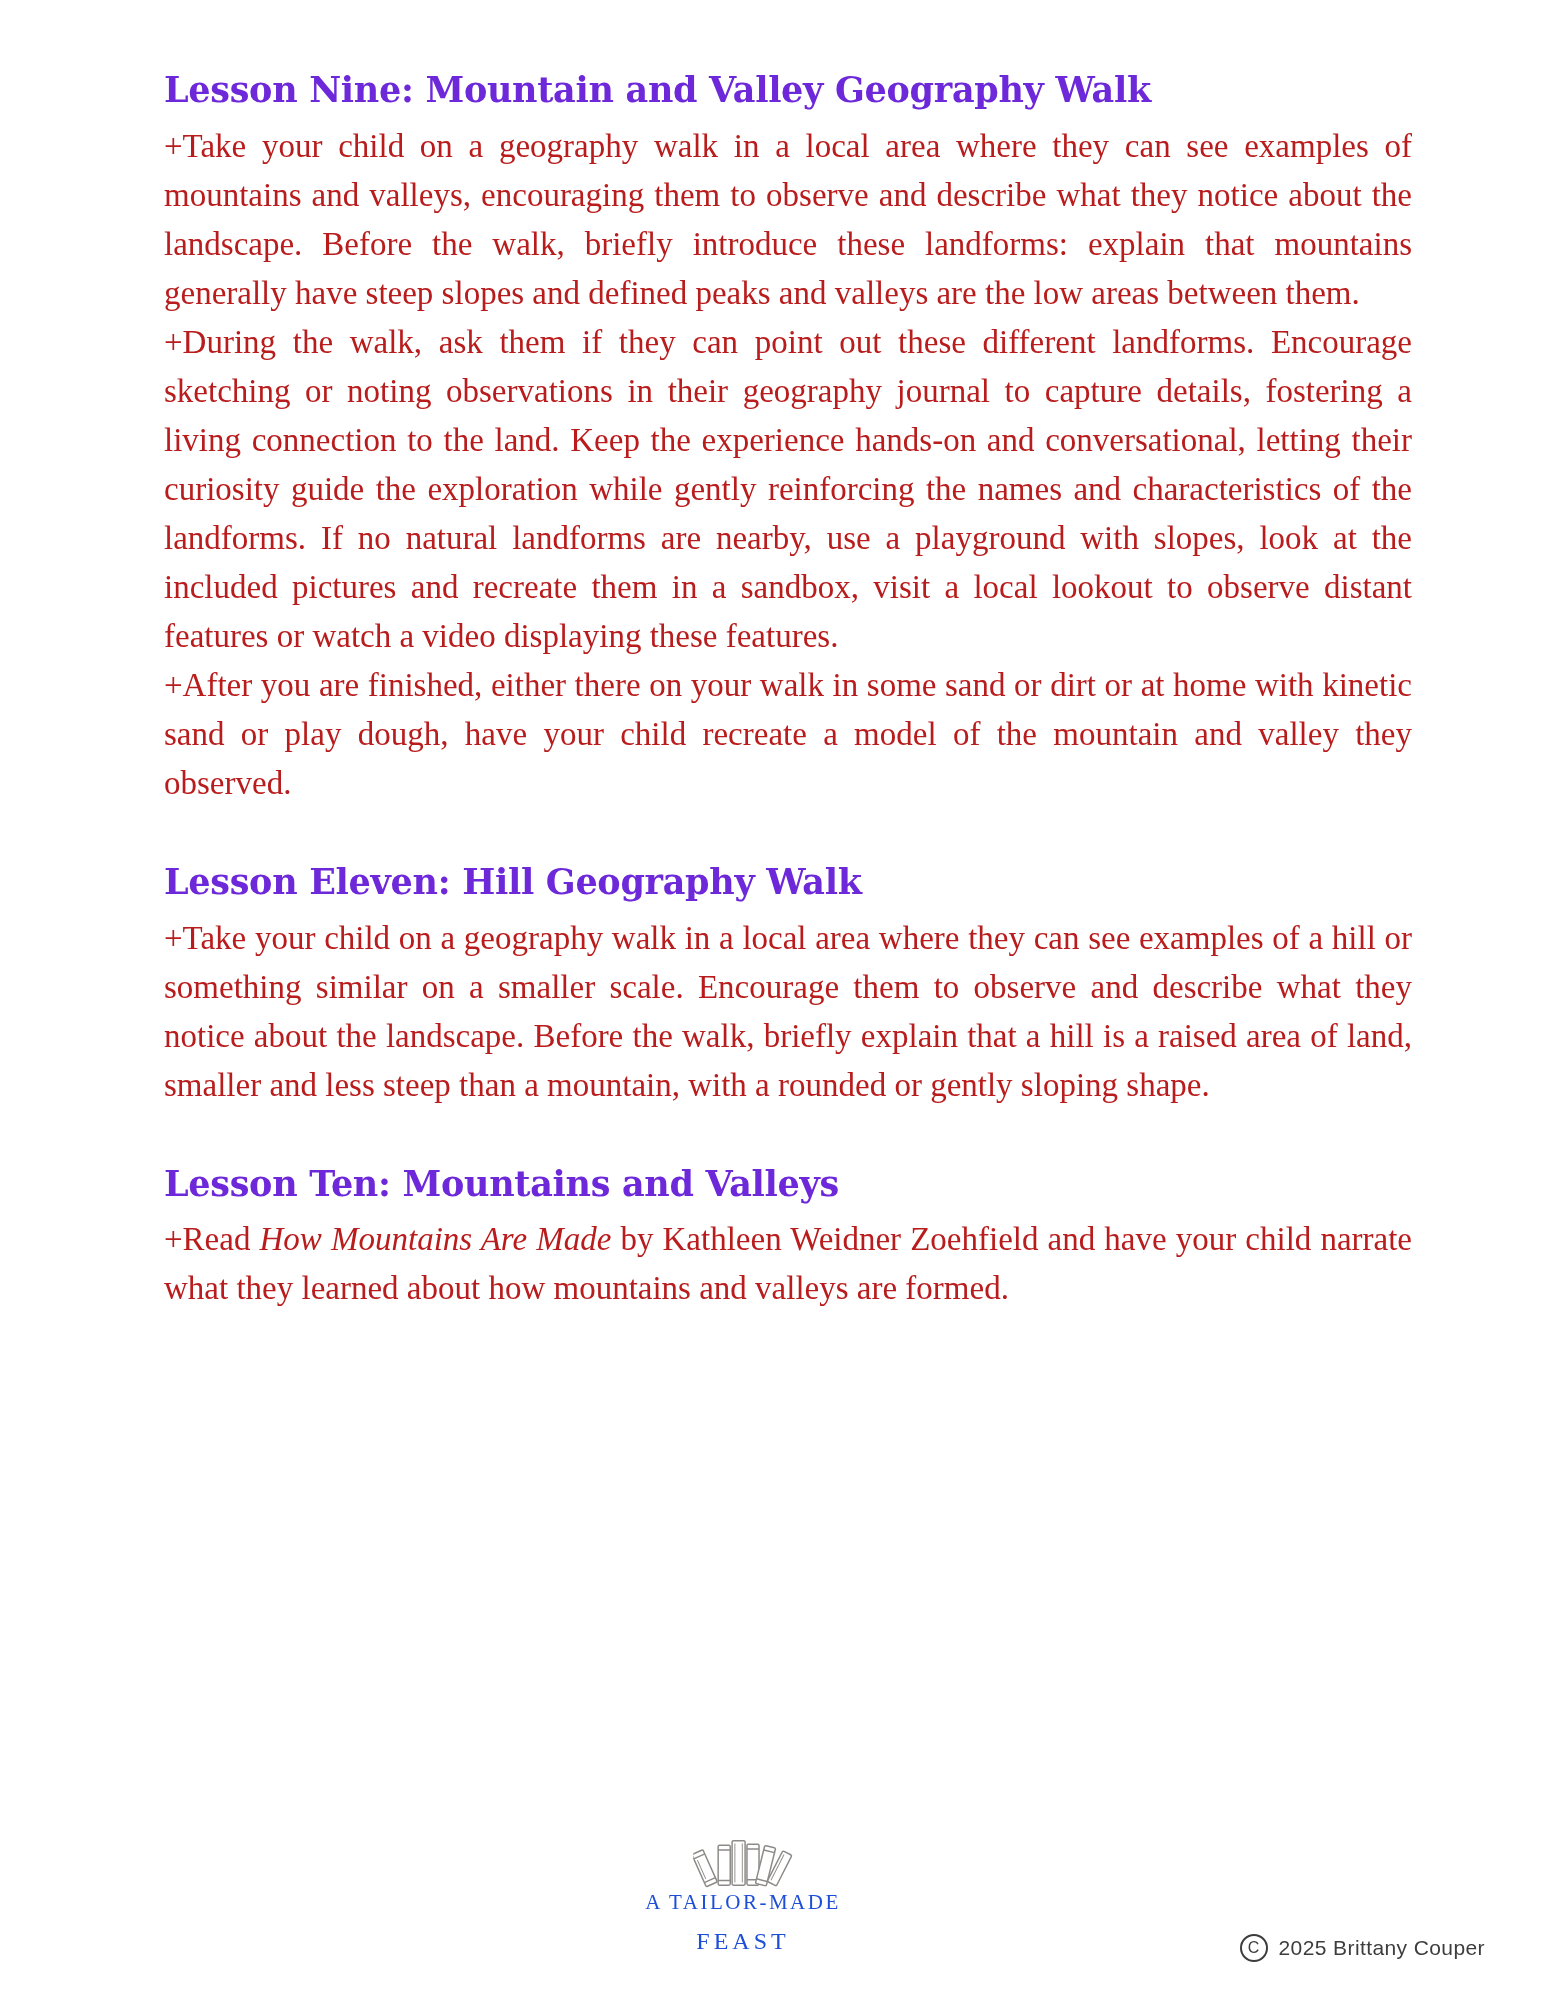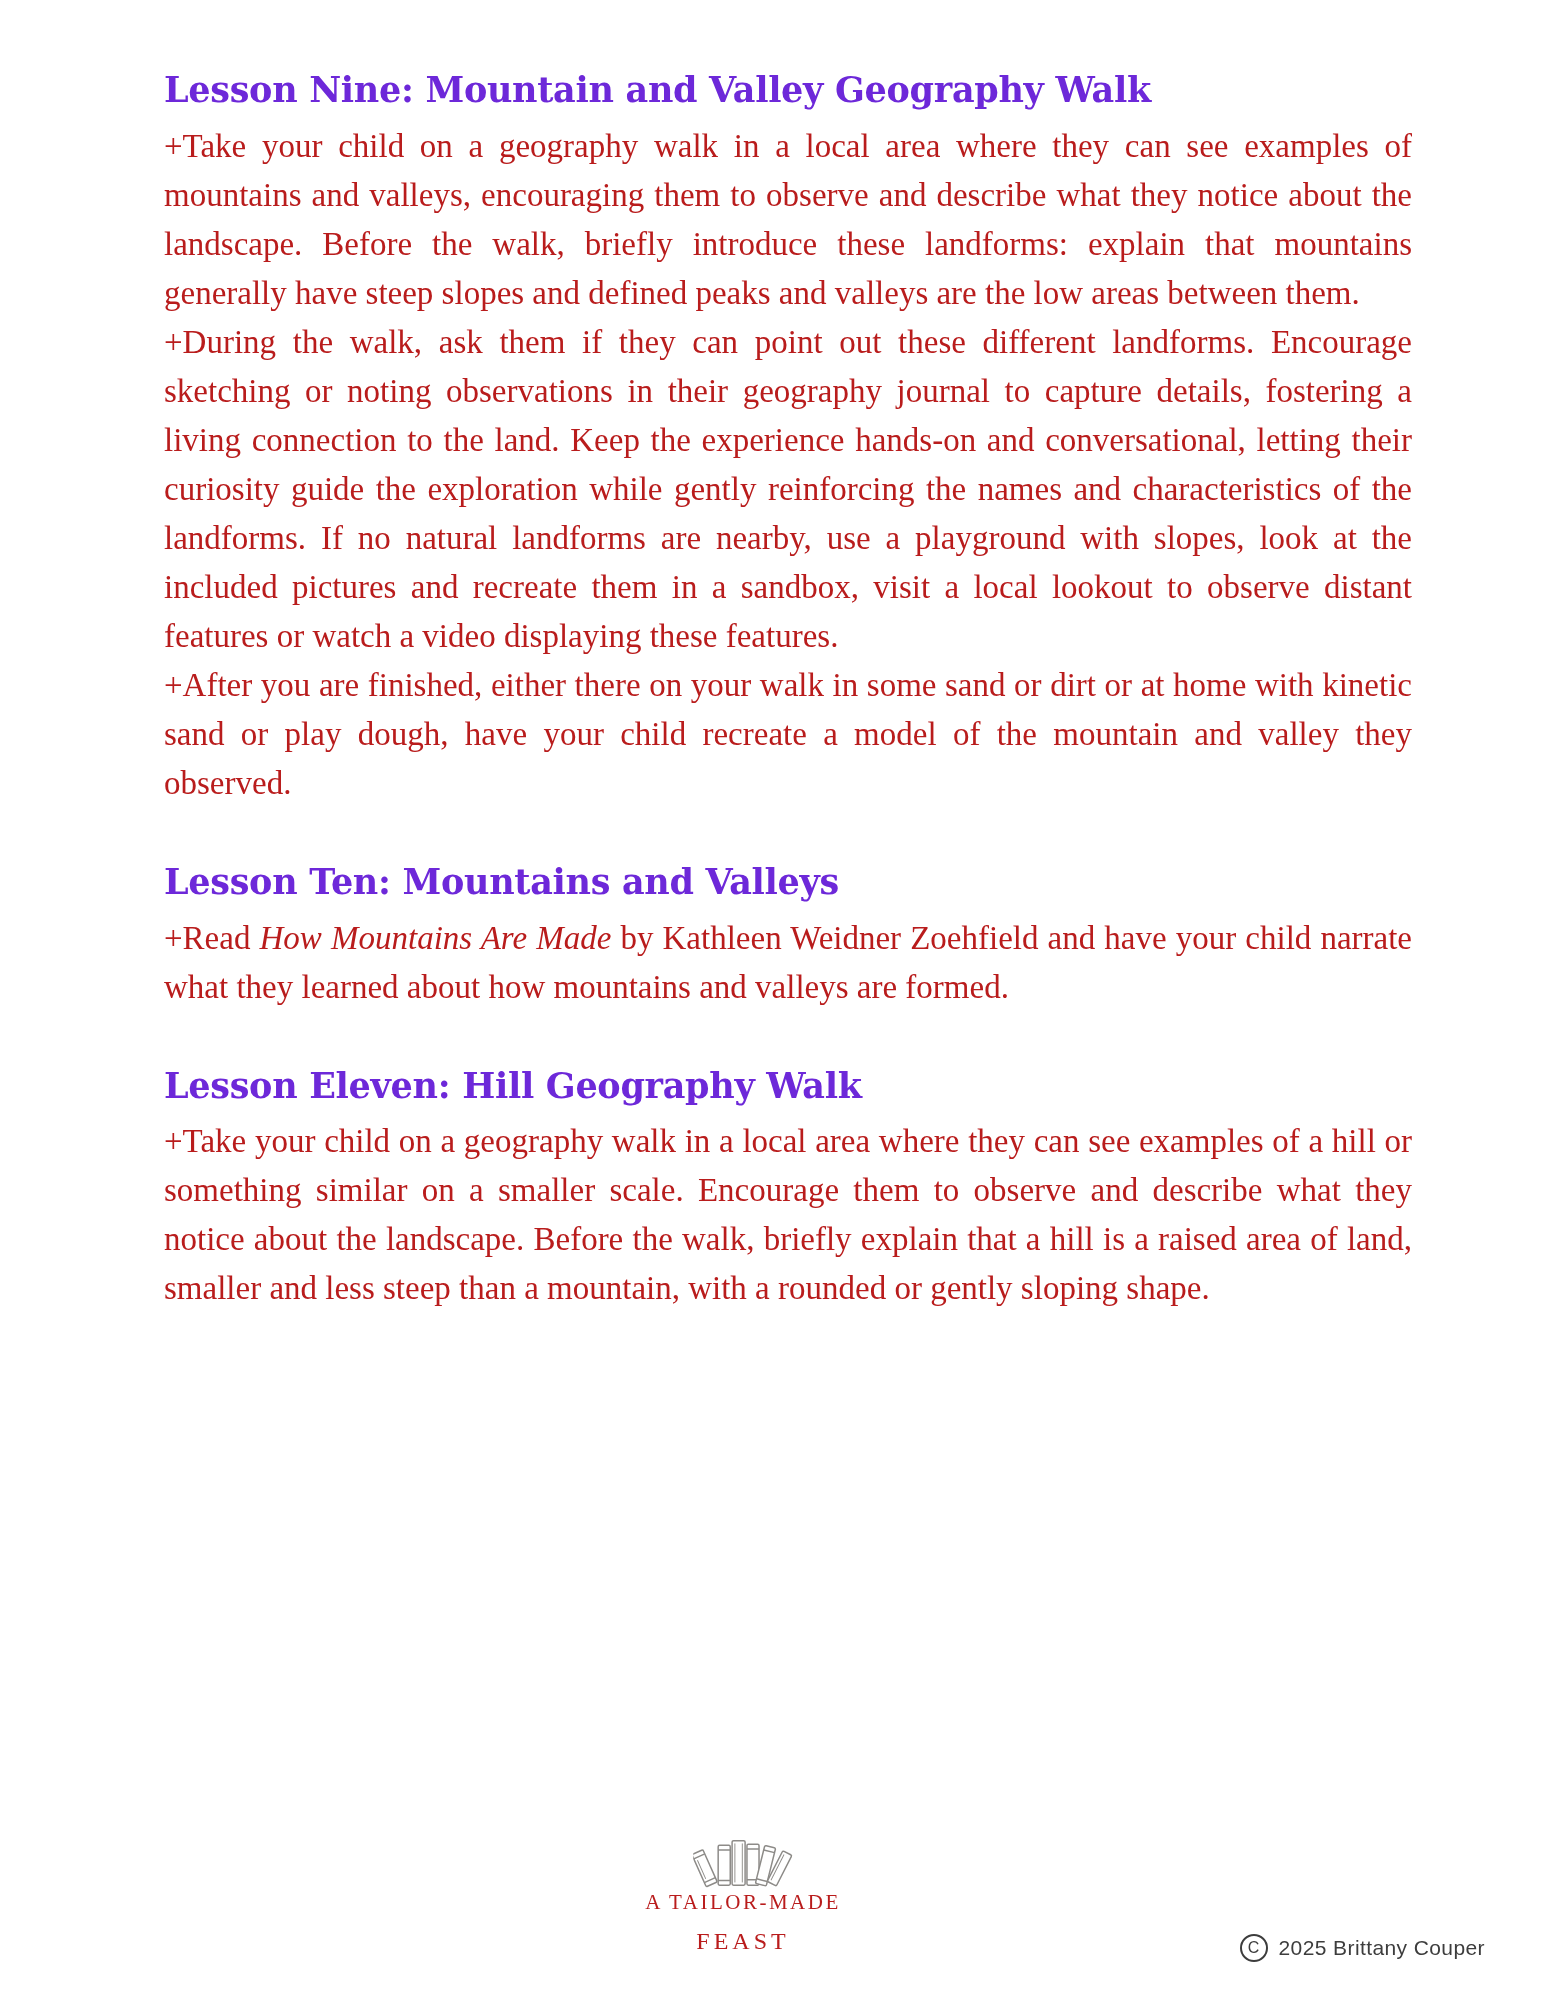--- a/index.html
+++ b/index.html
@@ -44,21 +44,21 @@
     text-align: justify;
     margin: 0;
   }
   .book-title-italic { font-style: italic; }
   .footer-logo {
     position: absolute;
     top: 1836px;
     left: 743px;
     transform: translateX(-50%);
     text-align: center;
-    color: #b91c1c;
+    color: #1d4ed8;
   }
   .books-svg { display: block; margin: 0 auto 2px auto; }
   .brand-line1 {
     font-family: "Liberation Serif", serif;
     font-size: 21px;
     letter-spacing: 2.5px;
     white-space: nowrap;
   }
   .brand-line2 {
     font-family: "Liberation Serif", serif;
@@ -106,27 +106,27 @@
   <div class="content">
 
     <div class="section">
       <h2 class="lesson-heading">Lesson Nine: Mountain and Valley Geography Walk</h2>
       <p class="body-para">+Take your child on a geography walk in a local area where they can see examples of mountains and valleys, encouraging them to observe and describe what they notice about the landscape. Before the walk, briefly introduce these landforms: explain that mountains generally have steep slopes and defined peaks and valleys are the low areas between them.</p>
       <p class="body-para">+During the walk, ask them if they can point out these different landforms. Encourage sketching or noting observations in their geography journal to capture details, fostering a living connection to the land. Keep the experience hands-on and conversational, letting their curiosity guide the exploration while gently reinforcing the names and characteristics of the landforms. If no natural landforms are nearby, use a playground with slopes, look at the included pictures and recreate them in a sandbox, visit a local lookout to observe distant features or watch a video displaying these features.</p>
       <p class="body-para">+After you are finished, either there on your walk in some sand or dirt or at home with kinetic sand or play dough, have your child recreate a model of the mountain and valley they observed.</p>
     </div>
 
     <div class="section">
-      <h2 class="lesson-heading">Lesson Ten: Mountains and Valleys</h2>
-      <p class="body-para"><span>+Read </span><span class="book-title-italic">How Mountains Are Made</span><span> by Kathleen Weidner Zoehfield and have your child narrate what they learned about how mountains and valleys are formed.</span></p>
+      <h2 class="lesson-heading">Lesson Eleven: Hill Geography Walk</h2>
+      <p class="body-para">+Take your child on a geography walk in a local area where they can see examples of a hill or something similar on a smaller scale. Encourage them to observe and describe what they notice about the landscape. Before the walk, briefly explain that a hill is a raised area of land, smaller and less steep than a mountain, with a rounded or gently sloping shape.</p>
     </div>
 
     <div class="section">
-      <h2 class="lesson-heading">Lesson Eleven: Hill Geography Walk</h2>
-      <p class="body-para">+Take your child on a geography walk in a local area where they can see examples of a hill or something similar on a smaller scale. Encourage them to observe and describe what they notice about the landscape. Before the walk, briefly explain that a hill is a raised area of land, smaller and less steep than a mountain, with a rounded or gently sloping shape.</p>
+      <h2 class="lesson-heading">Lesson Ten: Mountains and Valleys</h2>
+      <p class="body-para"><span>+Read </span><span class="book-title-italic">How Mountains Are Made</span><span> by Kathleen Weidner Zoehfield and have your child narrate what they learned about how mountains and valleys are formed.</span></p>
     </div>
 
   </div>
 
   <div class="footer-logo">
     <svg class="books-svg" width="100" height="52" viewBox="0 0 104 56" fill="#ffffff" stroke="#8d8b88" stroke-width="1.6" stroke-linejoin="round">
 
       <g transform="rotate(-24 17 46)">
         <rect x="9" y="14" width="13" height="38" rx="1.5"></rect>
         <line x1="9" y1="19" x2="22" y2="19"></line>

